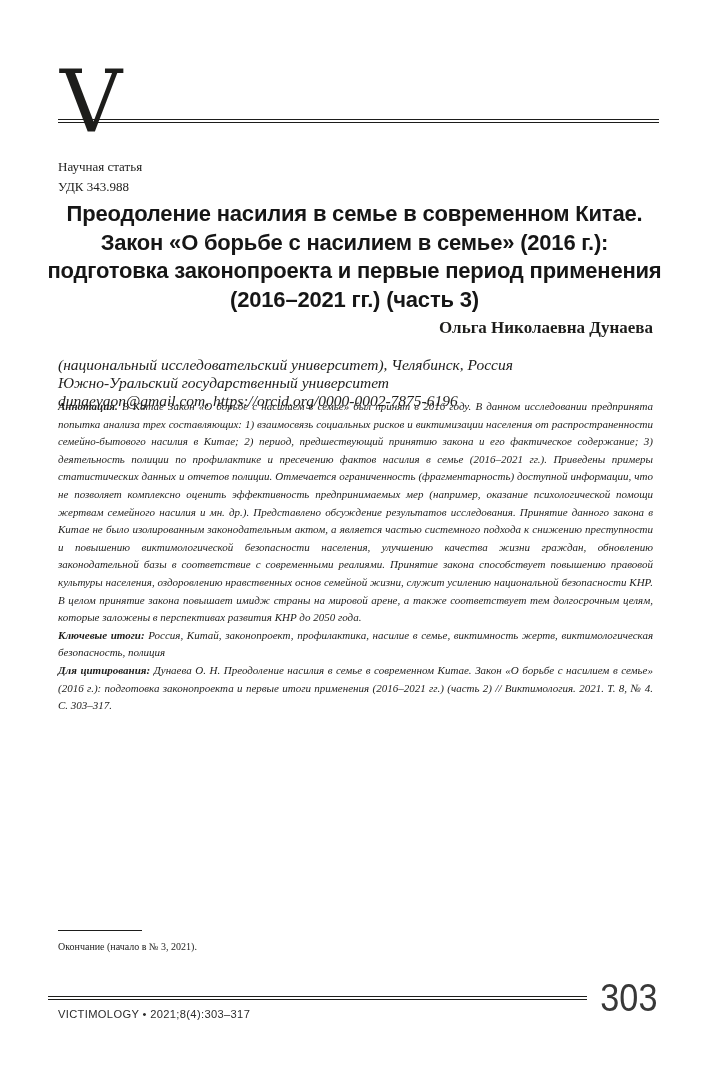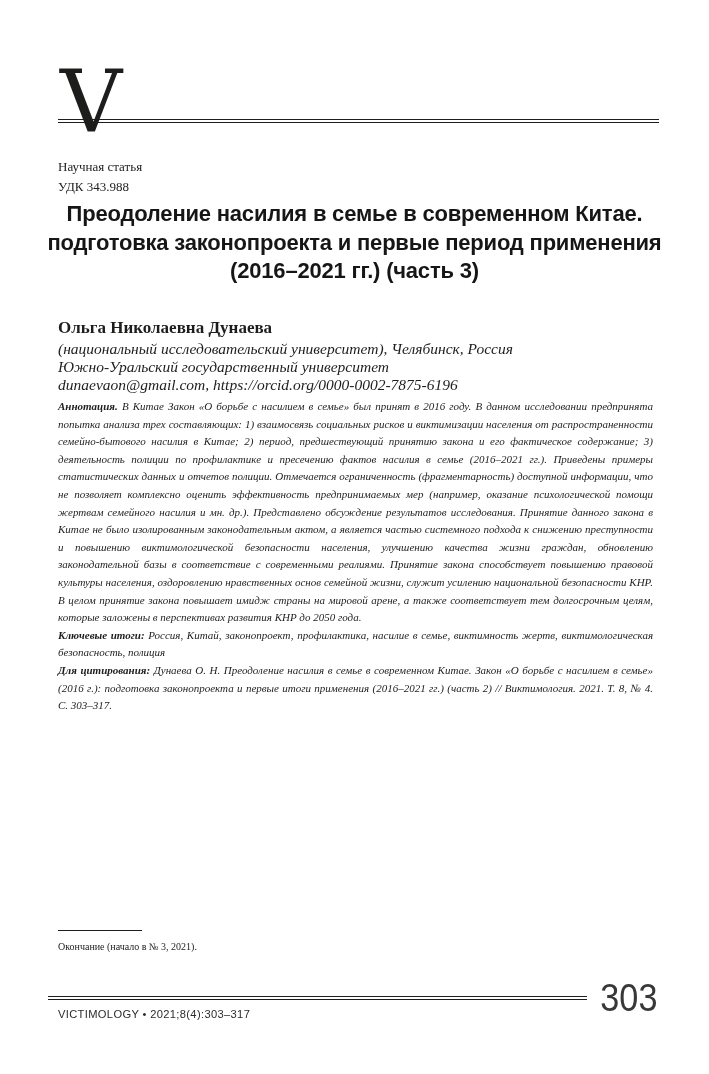--- a/index.html
+++ b/index.html
@@ -63,21 +63,22 @@
   .author-block {
     position: absolute;
     left: 58px;
     right: 56px;
     top: 318px;
   }
   .author-name {
     font-weight: bold;
     font-size: 17px;
     line-height: 20px;
-    margin-bottom: 2px;
+    margin-bottom: 18px;
+    text-align: right;
   }
   .affil {
     font-style: italic;
     font-size: 15.5px;
     line-height: 18px;
   }
 
   .bodytext {
     position: absolute;
     left: 58px;
@@ -150,20 +151,21 @@
   <div class="logo-rule"></div>
   <div class="logo-letter">V</div>
 
   <div class="meta">
     <div>Научная статья</div>
     <div>УДК 343.988</div>
   </div>
 
   <div class="title">
     <div>Преодоление насилия в семье в современном Китае.</div>
+    <div>Закон «О борьбе с насилием в семье» (2016 г.):</div>
     <div>подготовка законопроекта и первые период применения</div>
     <div>(2016–2021 гг.) (часть 3)</div>
   </div>
 
   <div class="author-block">
     <div class="author-name">Ольга Николаевна Дунаева</div>
     <div class="affil">(национальный исследовательский университет), Челябинск, Россия</div>
     <div class="affil">Южно-Уральский государственный университет</div>
     <div class="affil">dunaevaon@gmail.com, https://orcid.org/0000-0002-7875-6196</div>
   </div>

